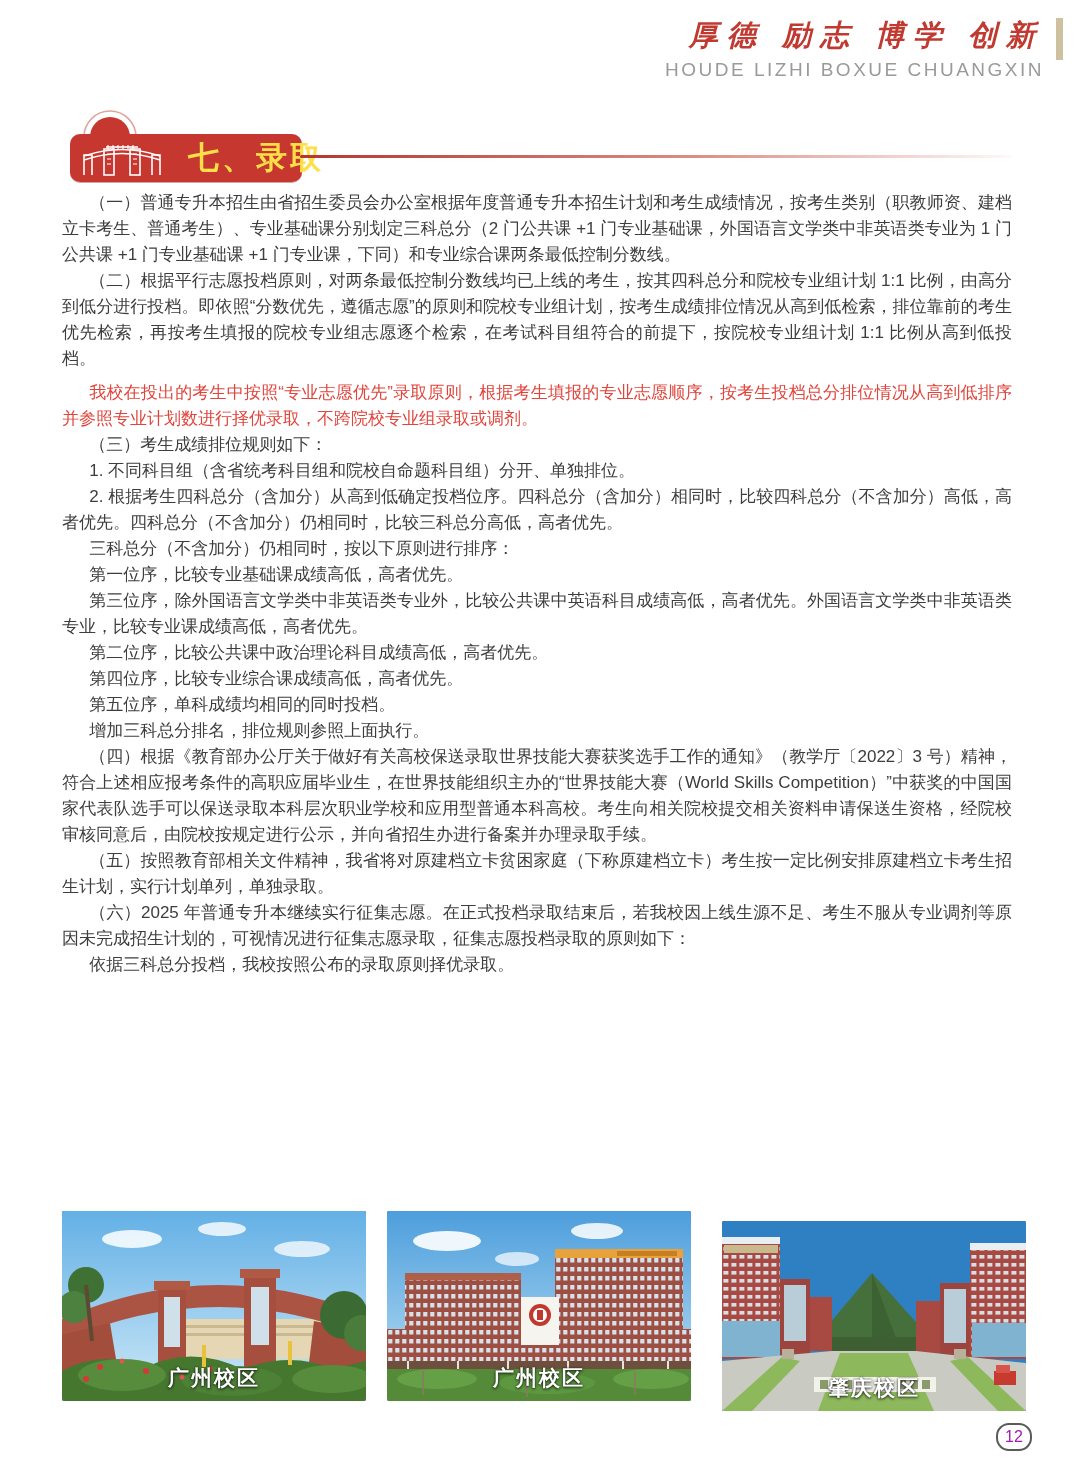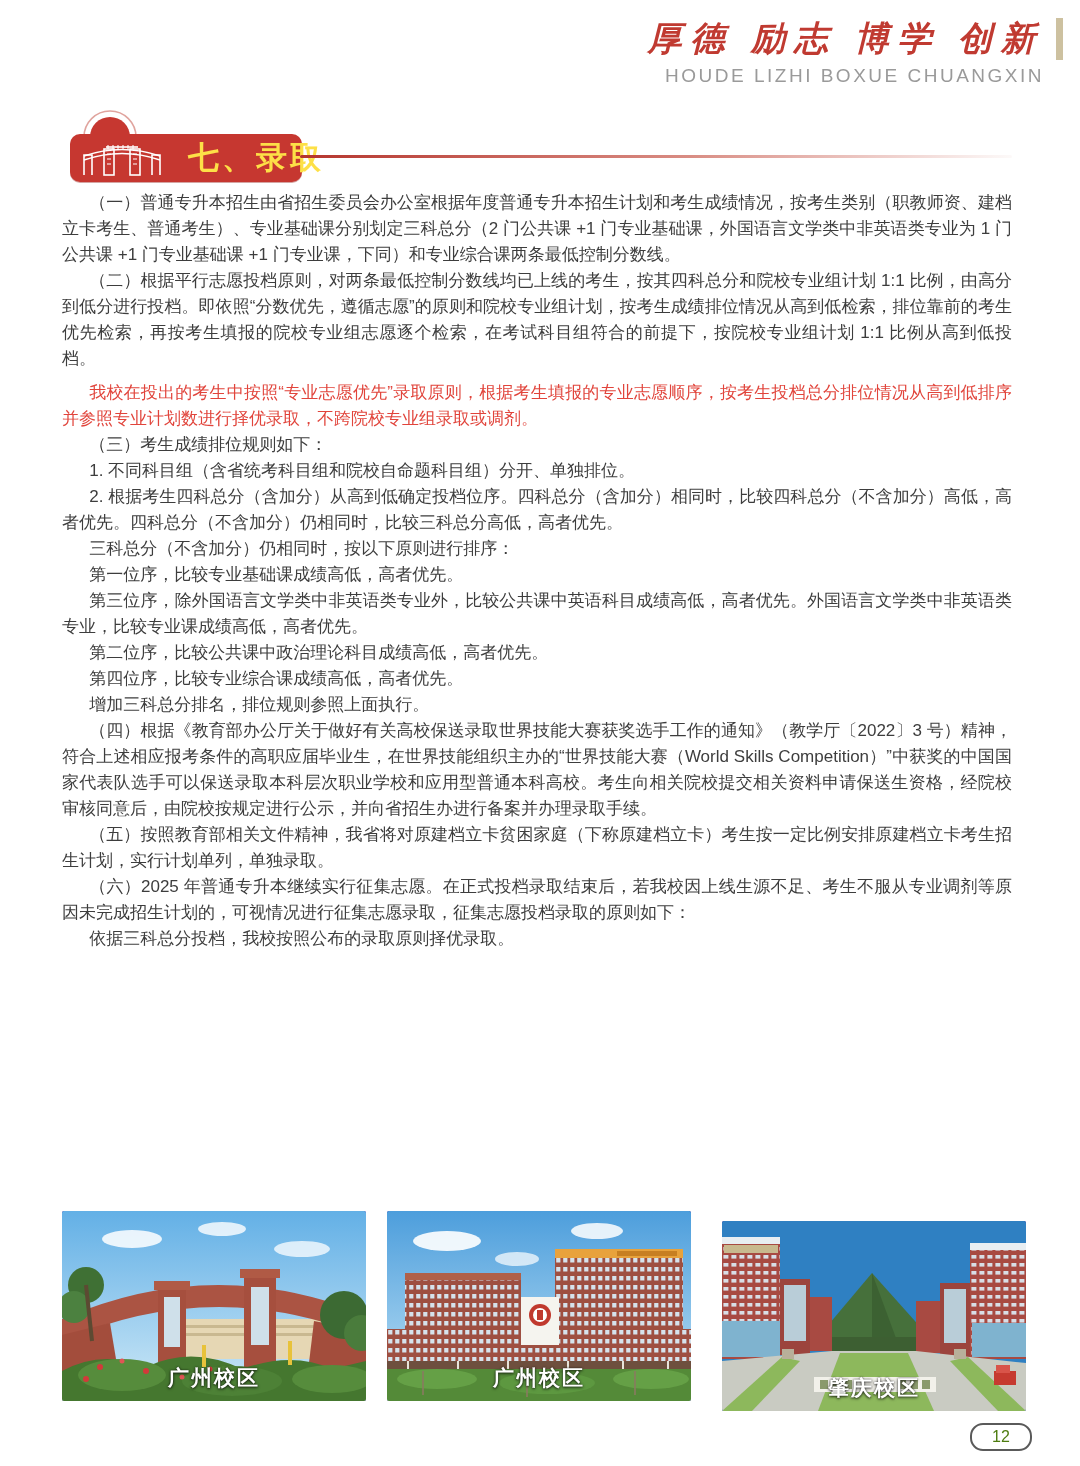--- a/index.html
+++ b/index.html
@@ -3,22 +3,22 @@
 <meta charset="utf-8">
 <style>
   html,body{margin:0;padding:0;}
   body{
     width:1080px;height:1466px;position:relative;background:#ffffff;
     font-family:"Liberation Sans", sans-serif;overflow:hidden;
   }
   
   .slogan{position:absolute;top:16px;right:36px;text-align:right;}
   .slogan-cn{
-    color:#c03a31;font-size:34px;font-weight:bold;letter-spacing:9px;
-    font-family:Liberation Serif, serif;font-style:italic;white-space:nowrap;
+    color:#c03a31;font-size:29px;font-weight:bold;letter-spacing:9px;
+    font-family:Liberation Sans, sans-serif;font-style:italic;white-space:nowrap;
   }
   .slogan-en{
     color:#9a9a9a;font-size:19px;letter-spacing:2.5px;margin-top:3px;white-space:nowrap;
   }
   .slogan-bar{
     position:absolute;left:1056px;top:18px;width:7px;height:42px;background:#cdc1a0;
   }
   
   .header-dome{position:absolute;left:78px;top:107px;width:64px;height:30px;}
   .header-block{
@@ -53,22 +53,22 @@
   }
   .photo svg{display:block;width:100%;height:100%;}
   .photo-caption{
     position:absolute;left:0;right:0;bottom:9px;text-align:center;
     color:#ffffff;font-size:21px;font-weight:bold;letter-spacing:2px;
     text-shadow:0 1px 3px rgba(0,0,0,.75), 0 0 2px rgba(0,0,0,.6);
   }
   
   .page-number{
     position:absolute;right:48px;top:1423px;min-width:26px;height:24px;
-    border:2px solid #5a5a5a;border-radius:13px;padding:0 16px;
-    font-size:16px;color:#4d7c0f;display:flex;align-items:center;justify-content:center;
+    border:2px solid #5a5a5a;border-radius:13px;padding:0 3px;
+    font-size:16px;color:#a21caf;display:flex;align-items:center;justify-content:center;
     background:#fff;
   }
 </style>
 </head>
 <body>
 
 <div class="slogan">
   <div class="slogan-cn">厚德 励志 博学 创新</div>
   <div class="slogan-en">HOUDE LIZHI BOXUE CHUANGXIN</div>
 </div>
@@ -99,20 +99,21 @@
   <p>（二）根据平行志愿投档原则，对两条最低控制分数线均已上线的考生，按其四科总分和院校专业组计划 1:1 比例，由高分到低分进行投档。即依照“分数优先，遵循志愿”的原则和院校专业组计划，按考生成绩排位情况从高到低检索，排位靠前的考生优先检索，再按考生填报的院校专业组志愿逐个检索，在考试科目组符合的前提下，按院校专业组计划 1:1 比例从高到低投档。</p>
   <p class="red">我校在投出的考生中按照“专业志愿优先”录取原则，根据考生填报的专业志愿顺序，按考生投档总分排位情况从高到低排序并参照专业计划数进行择优录取，不跨院校专业组录取或调剂。</p>
   <p>（三）考生成绩排位规则如下：</p>
   <p>1. 不同科目组（含省统考科目组和院校自命题科目组）分开、单独排位。</p>
   <p>2. 根据考生四科总分（含加分）从高到低确定投档位序。四科总分（含加分）相同时，比较四科总分（不含加分）高低，高者优先。四科总分（不含加分）仍相同时，比较三科总分高低，高者优先。</p>
   <p>三科总分（不含加分）仍相同时，按以下原则进行排序：</p>
   <p>第一位序，比较专业基础课成绩高低，高者优先。</p>
   <p>第三位序，除外国语言文学类中非英语类专业外，比较公共课中英语科目成绩高低，高者优先。外国语言文学类中非英语类专业，比较专业课成绩高低，高者优先。</p>
   <p>第二位序，比较公共课中政治理论科目成绩高低，高者优先。</p>
   <p>第四位序，比较专业综合课成绩高低，高者优先。</p>
+  <p>第五位序，单科成绩均相同的同时投档。</p>
   <p>增加三科总分排名，排位规则参照上面执行。</p>
   <p>（四）根据《教育部办公厅关于做好有关高校保送录取世界技能大赛获奖选手工作的通知》（教学厅〔2022〕3 号）精神，符合上述相应报考条件的高职应届毕业生，在世界技能组织主办的“世界技能大赛（World Skills Competition）”中获奖的中国国家代表队选手可以保送录取本科层次职业学校和应用型普通本科高校。考生向相关院校提交相关资料申请保送生资格，经院校审核同意后，由院校按规定进行公示，并向省招生办进行备案并办理录取手续。</p>
   <p>（五）按照教育部相关文件精神，我省将对原建档立卡贫困家庭（下称原建档立卡）考生按一定比例安排原建档立卡考生招生计划，实行计划单列，单独录取。</p>
   <p>（六）2025 年普通专升本继续实行征集志愿。在正式投档录取结束后，若我校因上线生源不足、考生不服从专业调剂等原因未完成招生计划的，可视情况进行征集志愿录取，征集志愿投档录取的原则如下：</p>
   <p>依据三科总分投档，我校按照公布的录取原则择优录取。</p>
 </div>
 
 <div class="photo-row">
 
   <figure class="photo" style="margin:0">

